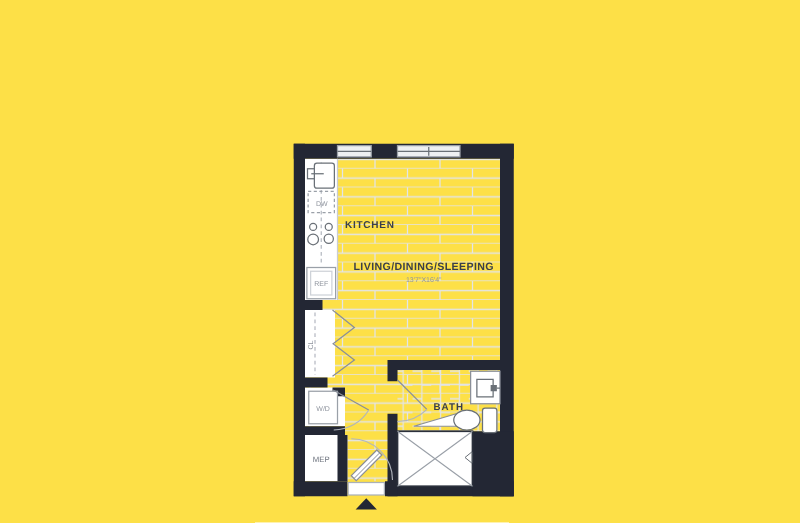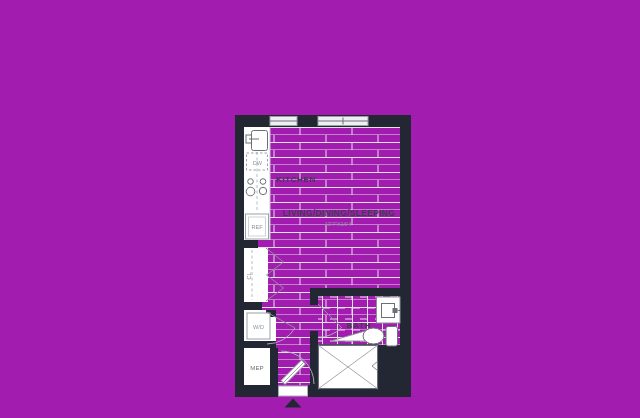--- a/index.html
+++ b/index.html
@@ -1,16 +1,16 @@
 <!DOCTYPE html>
 <html><head>
 <meta charset="utf-8">
 <style>
   html,body{margin:0;padding:0;background:#ffffff;}
-  .canvas{position:relative;width:640px;height:418px;background:#a21caf;overflow:hidden;
+  .canvas{position:relative;width:640px;height:418px;background:#fde047;overflow:hidden;
           font-family:"Liberation Sans", sans-serif;}
   svg{display:block;}
   text{font-family:"Liberation Sans", sans-serif;}
   .lbl-dark{fill:#3a3f4a;font-weight:bold;}
   .lbl-muted{fill:#8f949e;}
 </style>
 </head>
 <body>
 
 <div class="canvas">

